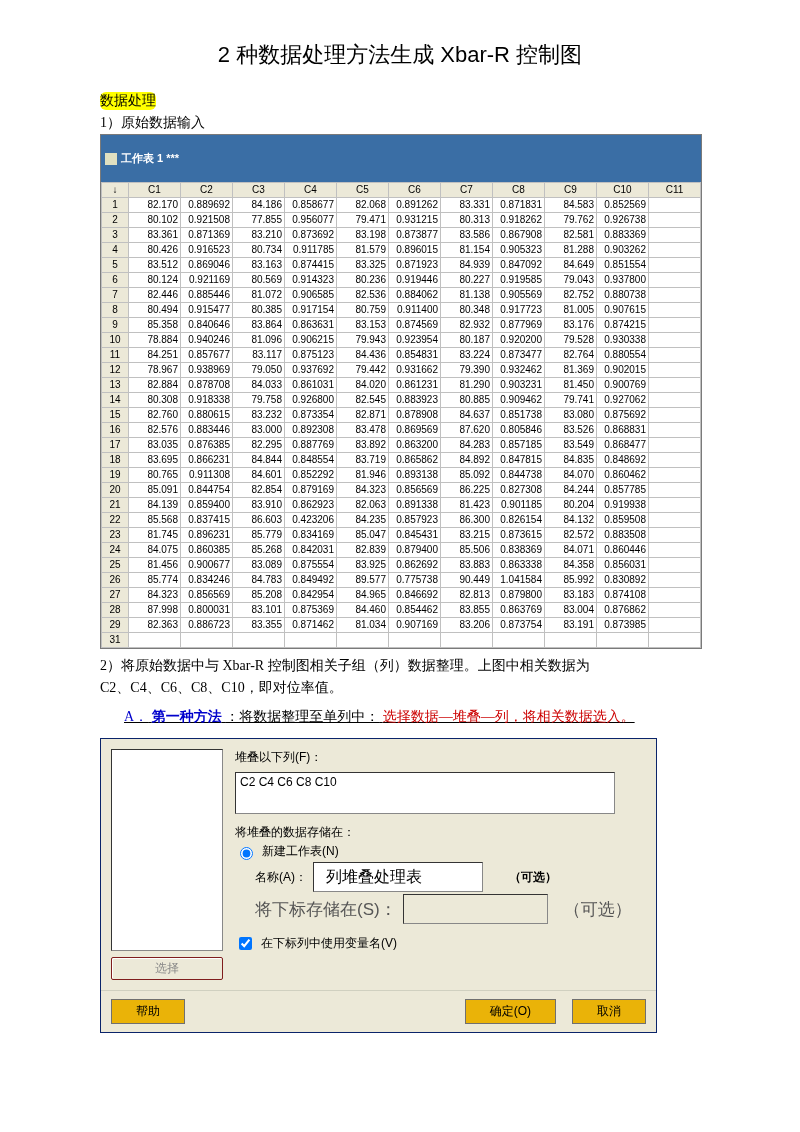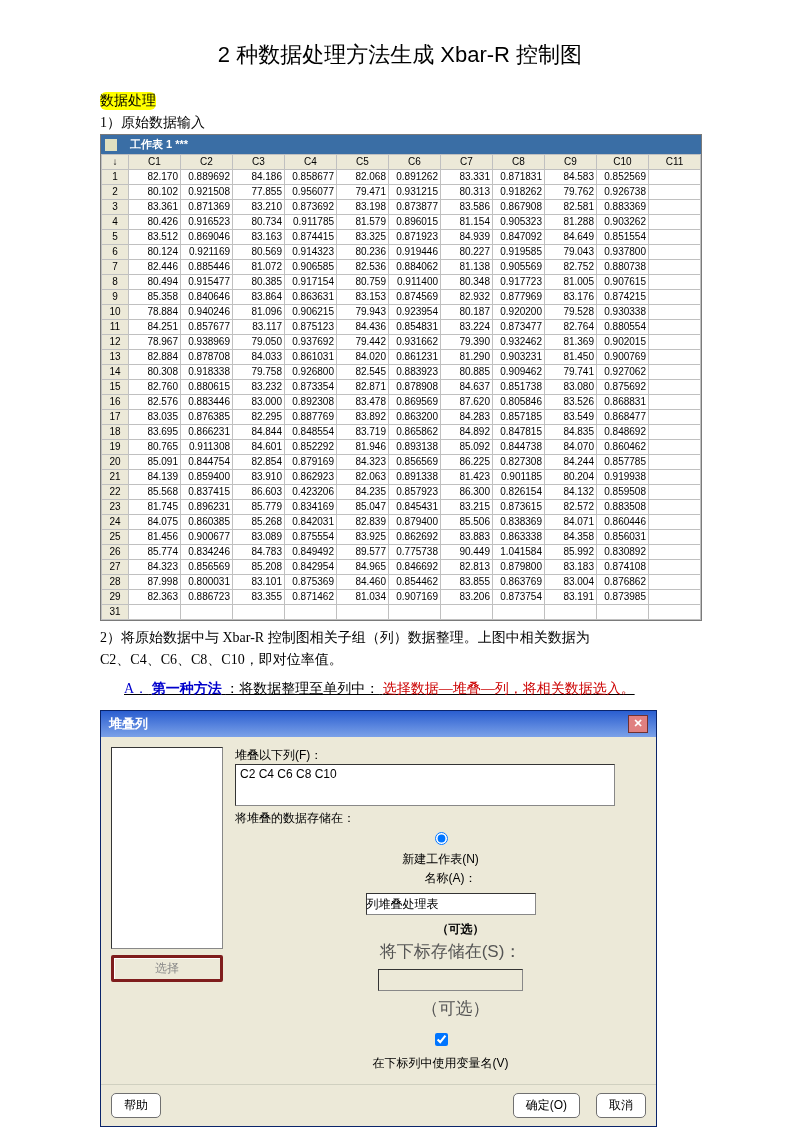--- a/index.html
+++ b/index.html
@@ -25,26 +25,26 @@
   }
   .worksheet {
     border: 1px solid #7a7a7a;
     font-family: Arial, sans-serif;
     font-size: 10px;
     width: 100%;
   }
   .ws-titlebar {
     background: linear-gradient(#3a6ea5, #3a6ea5);
     color: #fff;
-    padding: 2px 4px;
+    padding: 16px 4px;
     font-size: 11px;
     font-weight: bold;
     display: flex;
     align-items: center;
-    gap: 13px;
+    gap: 4px;
   }
   .ws-titlebar .icon {
     width: 12px; height: 12px;
     background: #e0e0c0;
     display: inline-block;
   }
   .ws-table {
     border-collapse: collapse;
     width: 100%;
     table-layout: fixed;
@@ -111,73 +111,74 @@
     gap: 6px;
   }
   .dlg-listbox {
     width: 110px;
     height: 200px;
     background: #fff;
     border: 1px inset #888;
   }
   .dlg-btn {
     background: #ece9d8;
-    border: 3px solid #7f1d1d;
+    border: 1px solid #7f1d1d;
     border-radius: 2px;
     padding: 2px 12px;
     font-size: 12px;
     box-shadow: 1px 1px 0 #fff inset;
     cursor: pointer;
   }
   .dlg-btn.disabled {
     color: #888;
   }
   .dlg-right {
     flex: 1;
     display: flex;
     flex-direction: column;
+    gap: 6px;
   }
   .dlg-label { font-size: 12px; }
   .dlg-ta {
     width: 380px;
     height: 42px;
     background: #fff;
     border: 1px inset #888;
     padding: 2px 4px;
     font-family: Arial;
     font-size: 12px;
     resize: none;
     box-sizing: border-box;
   }
   .dlg-group {
     margin-top: 4px;
   }
-  .dlg-row { display: flex; align-items: center; gap: 6px; margin: 2px 0; flex-direction: column; }
+  .dlg-row { display: flex; align-items: center; gap: 6px; margin: 2px 0; }
   .dlg-input {
     background: #fff;
     border: 1px inset #888;
-    padding: 1px 0;
-    font-size: 12px;
-    height: 22px;
+    padding: 1px 12px;
+    font-size: 16px;
+    height: 30px;
     box-sizing: border-box;
   }
   .dlg-input.disabled { background: #ece9d8; color: #888; }
   .dlg-footer {
     background: #ece9d8;
     padding: 8px 10px;
     display: flex;
     justify-content: space-between;
     border-top: 1px solid #d0d0c0;
   }
   .dlg-footer-right { display: flex; gap: 16px; }
   .dlg-btn2 {
-    background: #ffffff;
+    background: #eab308;
     border: 1px solid #707070;
-    border-radius: 5px;
-    padding: 3px 12px;
+    border-radius: 0;
+    padding: 3px 24px;
     font-size: 12px;
     cursor: pointer;
     font-family: inherit;
   }
   .opt-text { font-size: 17px; color: #555; }
 </style>
 </head>
 <body>
 
 
@@ -639,24 +640,20 @@
   <div>C2、C4、C6、C8、C10，即对位率值。</div>
   <div style="margin-top:6px;text-decoration:underline;">
     <span style="margin-left:24px;" class="blue-text">A．</span>
     <span class="blue-text" style="font-weight:bold;">第一种方法</span>
     <span>：将数据整理至单列中：</span>
     <span class="red-text">选择数据—堆叠—列，将相关数据选入。</span>
   </div>
 </div>
 
 <div class="dialog">
-  <div class="dlg-titlebar">
-    <span>堆叠列</span>
-    <span style="width:18px;height:16px;background:#e08080;border:1px solid #703030;text-align:center;line-height:14px;font-size:11px;">✕</span>
-  </div>
   <div class="dlg-body">
     <div class="dlg-left">
       <div class="dlg-listbox"></div>
       <button class="dlg-btn disabled">选择</button>
     </div>
     <div class="dlg-right">
       <div class="dlg-label">堆叠以下列(F)：</div>
       <textarea class="dlg-ta" style="">C2 C4 C6 C8 C10</textarea>
 
       <div class="dlg-group">

